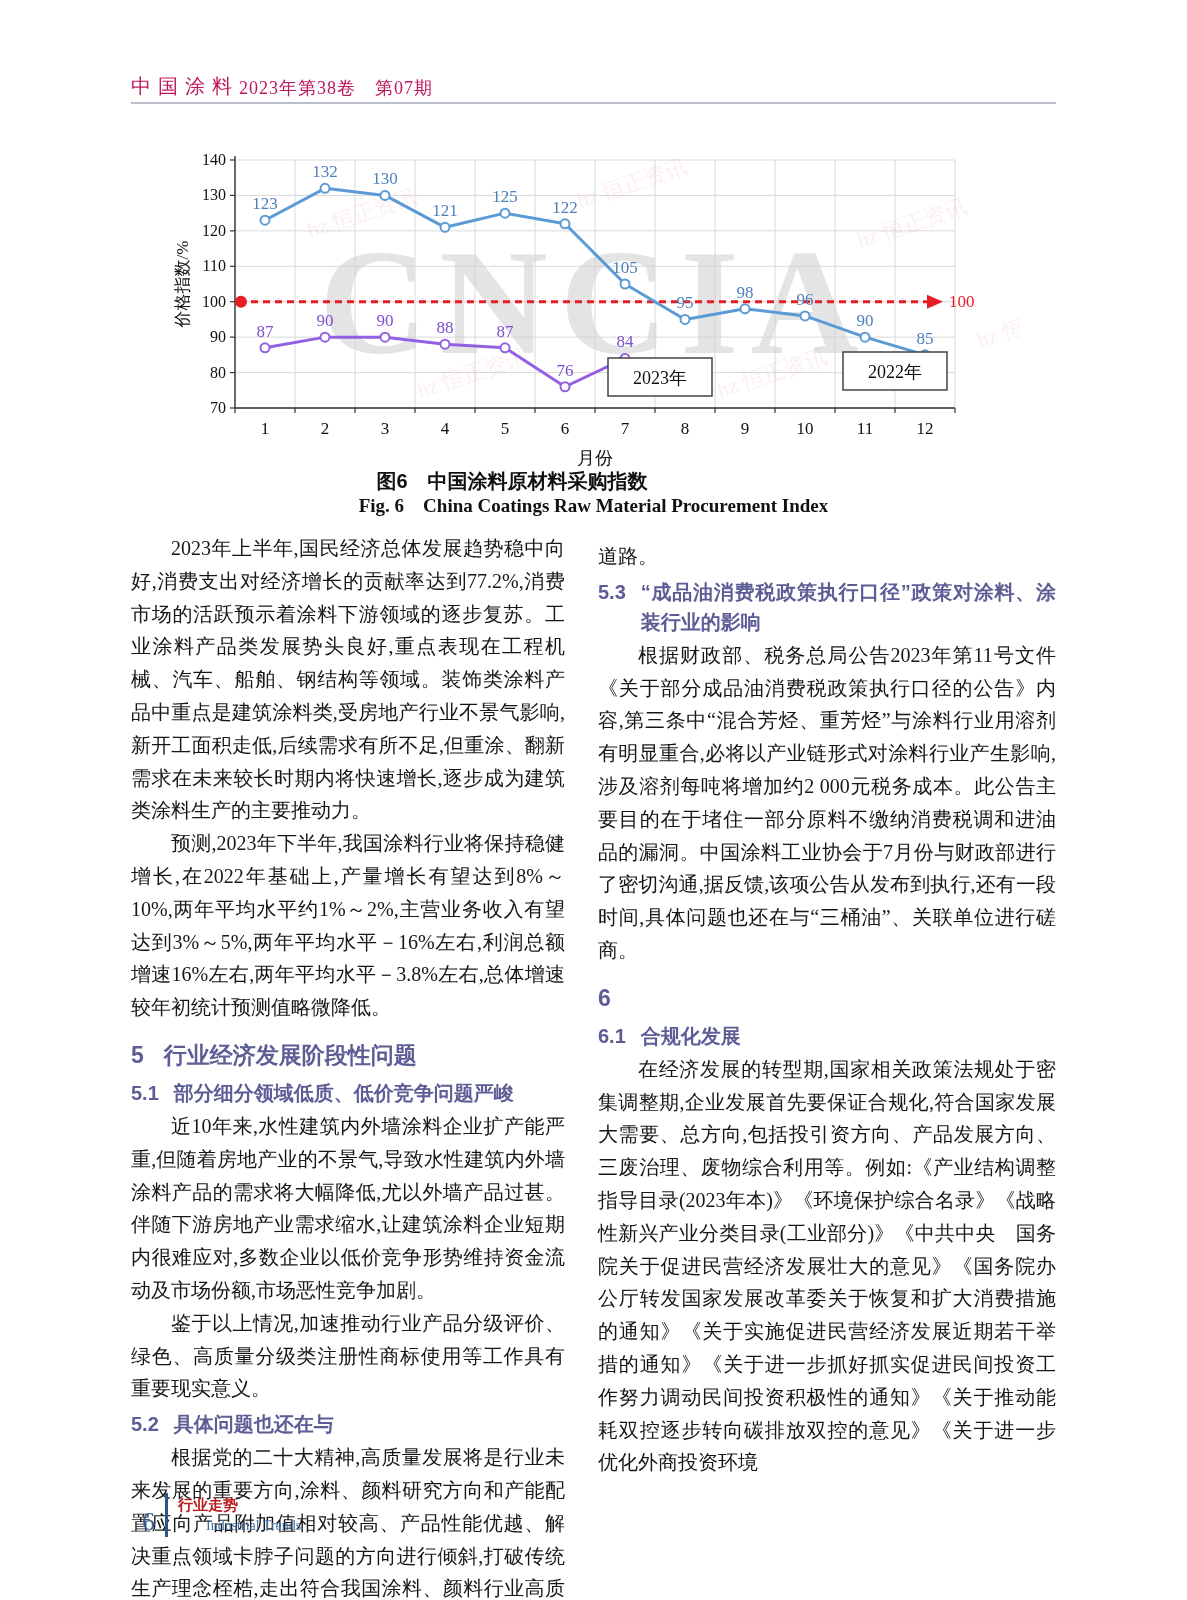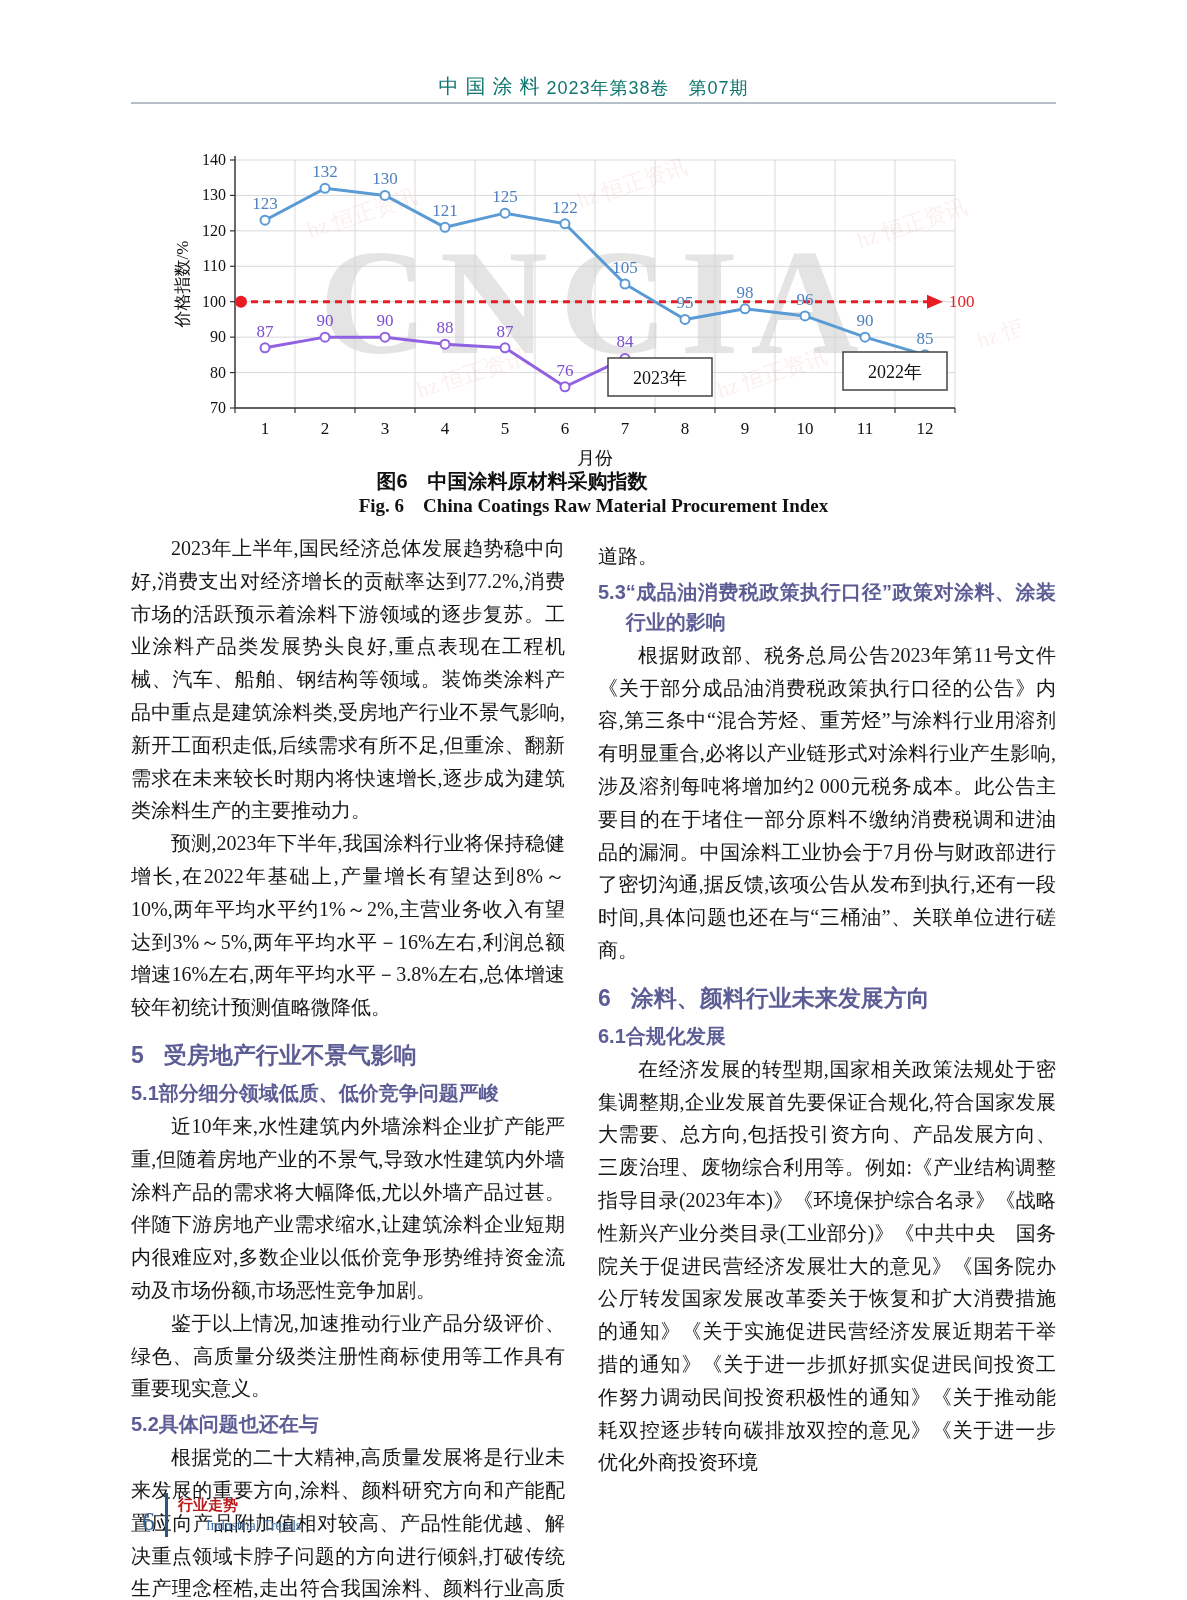--- a/index.html
+++ b/index.html
@@ -1,22 +1,22 @@
 <!DOCTYPE html>
 <html><head>
 <meta charset="utf-8">
 <style>
   html,body{margin:0;padding:0;background:#e8e8e8;}
   .page{position:relative;width:1187px;height:1600px;background:#ffffff;margin:0 auto;
         font-family:"Liberation Serif","DejaVu Serif",serif;color:#161616;overflow:hidden;}
 
   
   .hdr{position:absolute;left:131px;top:74px;width:925px;height:26px;
-       display:flex;justify-content:center;align-items:flex-end;
-       font-family:Liberation Sans, sans-serif;color:#0f766e;}
+       display:flex;justify-content:flex-start;align-items:flex-end;
+       font-family:Liberation Serif, serif;color:#be185d;}
   .hdr .jname{font-size:20px;letter-spacing:7px;}
   .hdr .jissue{font-size:18px;letter-spacing:1px;}
   .hdr-rule{position:absolute;left:131px;top:102px;width:925px;height:2px;background:#b9bfc6;}
 
   
   .chart-wrap{position:absolute;left:160px;top:148px;width:860px;height:320px;}
   svg text{font-family:"Liberation Serif","DejaVu Serif",serif;}
   .fig-cap-zh{position:absolute;left:0;top:468px;width:1024px;text-align:center;
       font-family:"Liberation Sans","DejaVu Sans",sans-serif;font-weight:bold;font-size:20px;color:#111;}
   .fig-cap-en{position:absolute;left:0;top:493px;width:1187px;text-align:center;
@@ -25,21 +25,21 @@
   
   .col{position:absolute;top:532px;font-size:20px;line-height:32.8px;text-align:justify;
        text-justify:inter-ideograph;}
   .col-left{left:131px;width:434px;}
   .col-right{left:598px;width:458px;}
   .p{text-indent:2em;margin:0;}
   .p.noindent{text-indent:0;margin-top:8px;}
   .h1{display:flex;gap:20px;align-items:baseline;margin:16px 0 8px 0;
       font-family:"Liberation Sans","DejaVu Sans",sans-serif;font-weight:bold;
       font-size:23px;color:#5d5d96;line-height:30px;}
-  .h2{display:flex;align-items:baseline;margin:4px 0 2px 0;
+  .h2{display:flex;gap:15px;align-items:baseline;margin:4px 0 2px 0;
       font-family:"Liberation Sans","DejaVu Sans",sans-serif;font-weight:bold;
       font-size:20px;color:#5d5d96;line-height:30px;}
   .h2 .tt{flex:1;}
 
   
   .footer{position:absolute;left:142px;top:1493px;display:flex;align-items:center;gap:10px;}
   .footer .pgnum{font-family:"Liberation Serif",serif;font-size:26px;color:#35608f;align-self:flex-end;}
   .footer .bar{width:3px;height:44px;background:#2c5580;}
   .footer .sec-zh{font-family:Liberation Mono, monospace;font-weight:bold;
                   font-size:15px;color:#b91c1c;line-height:22px;}
@@ -182,21 +182,21 @@
       </svg>
   </div>
   <div class="fig-cap-zh">图6　中国涂料原材料采购指数</div>
   <div class="fig-cap-en">Fig. 6　China Coatings Raw Material Procurement Index</div>
 
   <div class="col col-left">
     <p class="p">2023年上半年,国民经济总体发展趋势稳中向好,消费支出对经济增长的贡献率达到77.2%,消费市场的活跃预示着涂料下游领域的逐步复苏。工业涂料产品类发展势头良好,重点表现在工程机械、汽车、船舶、钢结构等领域。装饰类涂料产品中重点是建筑涂料类,受房地产行业不景气影响,新开工面积走低,后续需求有所不足,但重涂、翻新需求在未来较长时期内将快速增长,逐步成为建筑类涂料生产的主要推动力。</p>
     <p class="p">预测,2023年下半年,我国涂料行业将保持稳健增长,在2022年基础上,产量增长有望达到8%～10%,两年平均水平约1%～2%,主营业务收入有望达到3%～5%,两年平均水平－16%左右,利润总额增速16%左右,两年平均水平－3.8%左右,总体增速较年初统计预测值略微降低。</p>
     <div class="h1">
       <span>5</span>
-      <span>受房地产行业不景气影响</span>
+      <span>行业经济发展阶段性问题</span>
     </div>
     <div class="h2">
       <span>5.1</span>
       <span class="tt">部分细分领域低质、低价竞争问题严峻</span>
     </div>
     <p class="p">近10年来,水性建筑内外墙涂料企业扩产能严重,但随着房地产业的不景气,导致水性建筑内外墙涂料产品的需求将大幅降低,尤以外墙产品过甚。伴随下游房地产业需求缩水,让建筑涂料企业短期内很难应对,多数企业以低价竞争形势维持资金流动及市场份额,市场恶性竞争加剧。</p>
     <p class="p">鉴于以上情况,加速推动行业产品分级评价、绿色、高质量分级类注册性商标使用等工作具有重要现实意义。</p>
     <div class="h2">
       <span>5.2</span>
       <span class="tt">具体问题也还在与</span>
@@ -206,21 +206,20 @@
 
   <div class="col col-right">
     <p class="p noindent">道路。</p>
     <div class="h2">
       <span>5.3</span>
       <span class="tt">“成品油消费税政策执行口径”政策对涂料、涂装行业的影响</span>
     </div>
     <p class="p">根据财政部、税务总局公告2023年第11号文件《关于部分成品油消费税政策执行口径的公告》内容,第三条中“混合芳烃、重芳烃”与涂料行业用溶剂有明显重合,必将以产业链形式对涂料行业产生影响,涉及溶剂每吨将增加约2 000元税务成本。此公告主要目的在于堵住一部分原料不缴纳消费税调和进油品的漏洞。中国涂料工业协会于7月份与财政部进行了密切沟通,据反馈,该项公告从发布到执行,还有一段时间,具体问题也还在与“三桶油”、关联单位进行磋商。</p>
     <div class="h1">
       <span>6</span>
-      <span>涂料、颜料行业未来发展方向</span>
     </div>
     <div class="h2">
       <span>6.1</span>
       <span class="tt">合规化发展</span>
     </div>
     <p class="p">在经济发展的转型期,国家相关政策法规处于密集调整期,企业发展首先要保证合规化,符合国家发展大需要、总方向,包括投引资方向、产品发展方向、三废治理、废物综合利用等。例如:《产业结构调整指导目录(2023年本)》《环境保护综合名录》《战略性新兴产业分类目录(工业部分)》《中共中央　国务院关于促进民营经济发展壮大的意见》《国务院办公厅转发国家发展改革委关于恢复和扩大消费措施的通知》《关于实施促进民营经济发展近期若干举措的通知》《关于进一步抓好抓实促进民间投资工作努力调动民间投资积极性的通知》《关于推动能耗双控逐步转向碳排放双控的意见》《关于进一步优化外商投资环境</p>
   </div>
 
   <div class="footer">
     <span class="pgnum">6</span>

